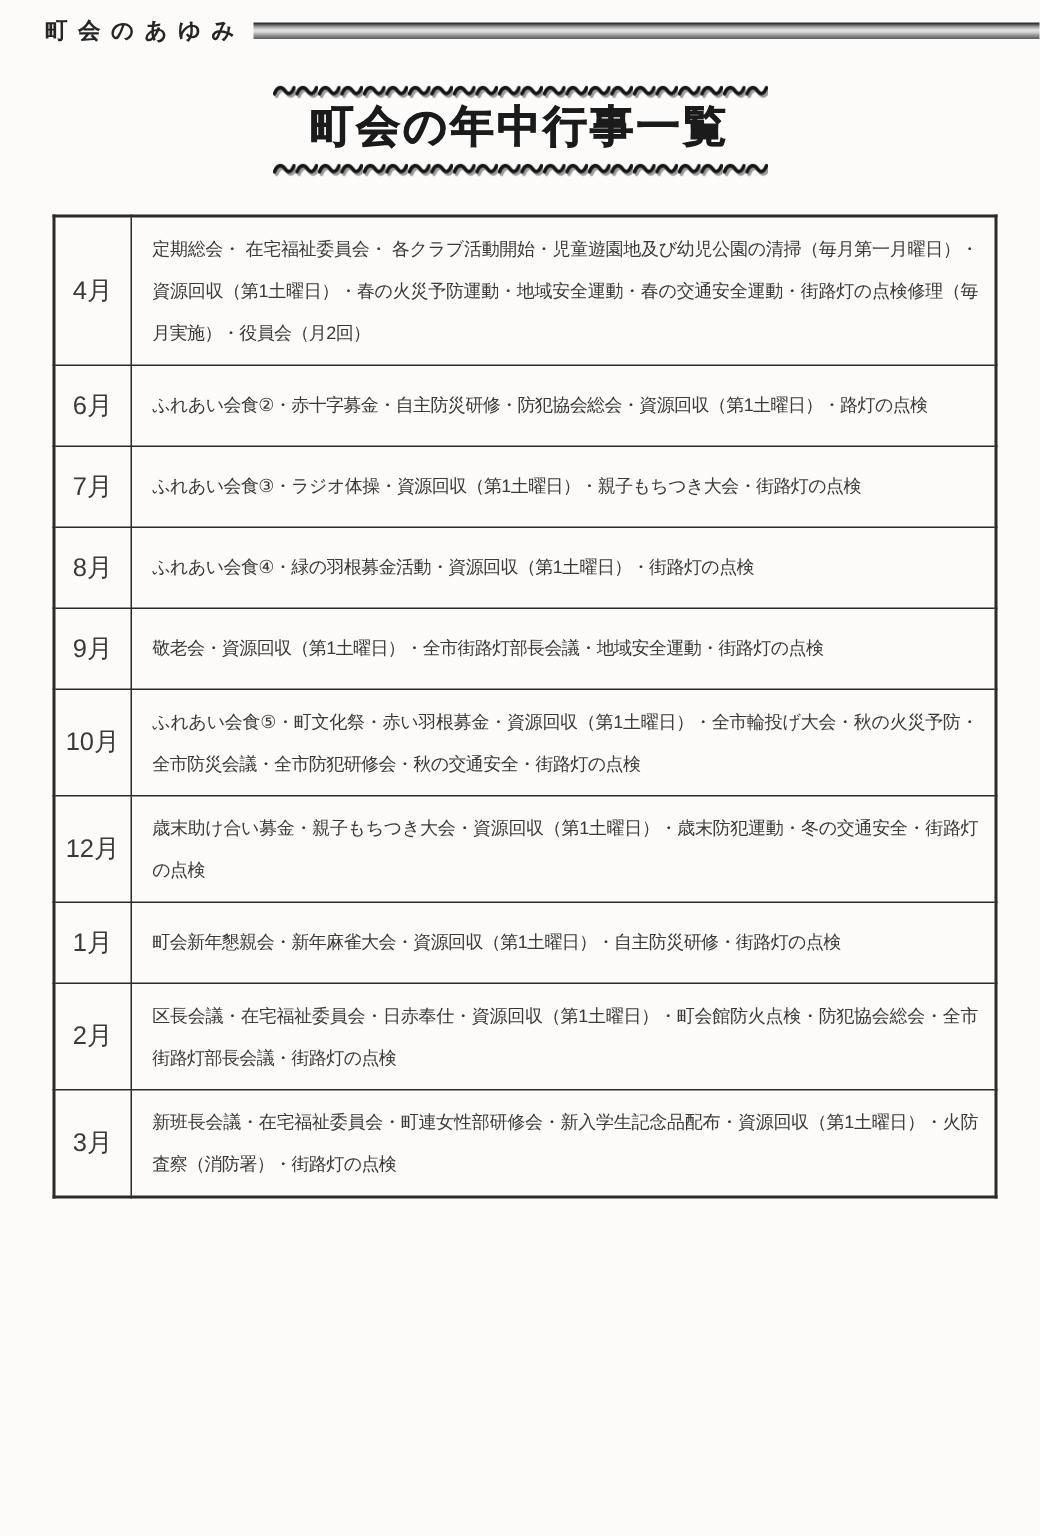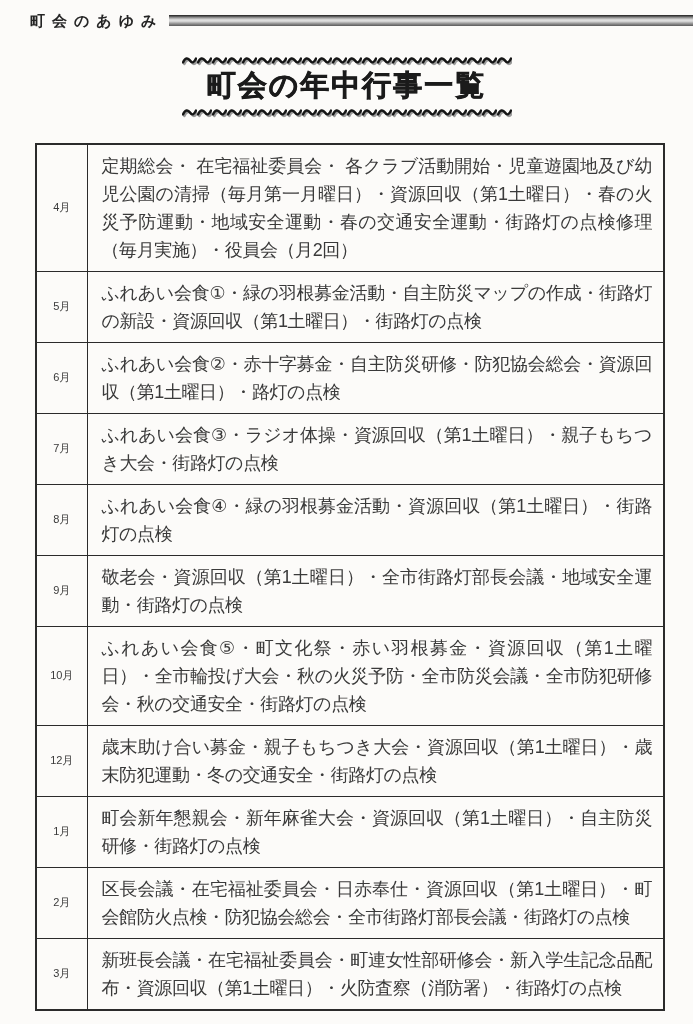--- a/index.html
+++ b/index.html
@@ -63,28 +63,28 @@
   }
   table.events-table th,
   table.events-table td{
     border:1.5px solid var(--border);
     vertical-align:middle;
     height:54px; 
   }
   th.month-cell{
     width:51px;
     font-weight:400;
-    font-size:11px;
+    font-size:17px;
     color:var(--ink);
     padding:0 2px;
     white-space:nowrap;
   }
   td.events-cell{
     padding:7px 11px 7px 14px;
-    font-size:18px;
+    font-size:12px;
     line-height:28px;
     letter-spacing:-0.4px;
     text-align:justify;
     text-justify:inter-ideograph;
     color:var(--ink);
   }
 </style>
 </head>
 <body>
 
@@ -112,24 +112,20 @@
 </div>
 
 <div class="tablewrap">
   <table class="events-table">
     <tbody>
   <tr>
     <th class="month-cell" scope="row">4月</th>
     <td class="events-cell">定期総会・ 在宅福祉委員会・ 各クラブ活動開始・児童遊園地及び幼児公園の清掃（毎月第一月曜日）・資源回収（第1土曜日）・春の火災予防運動・地域安全運動・春の交通安全運動・街路灯の点検修理（毎月実施）・役員会（月2回）</td>
   </tr>
 
-  <tr>
-    <th class="month-cell" scope="row">5月</th>
-    <td class="events-cell">ふれあい会食①・緑の羽根募金活動・自主防災マップの作成・街路灯の新設・資源回収（第1土曜日）・街路灯の点検</td>
-  </tr>
 
   <tr>
     <th class="month-cell" scope="row">6月</th>
     <td class="events-cell">ふれあい会食②・赤十字募金・自主防災研修・防犯協会総会・資源回収（第1土曜日）・路灯の点検</td>
   </tr>
 
   <tr>
     <th class="month-cell" scope="row">7月</th>
     <td class="events-cell">ふれあい会食③・ラジオ体操・資源回収（第1土曜日）・親子もちつき大会・街路灯の点検</td>
   </tr>

